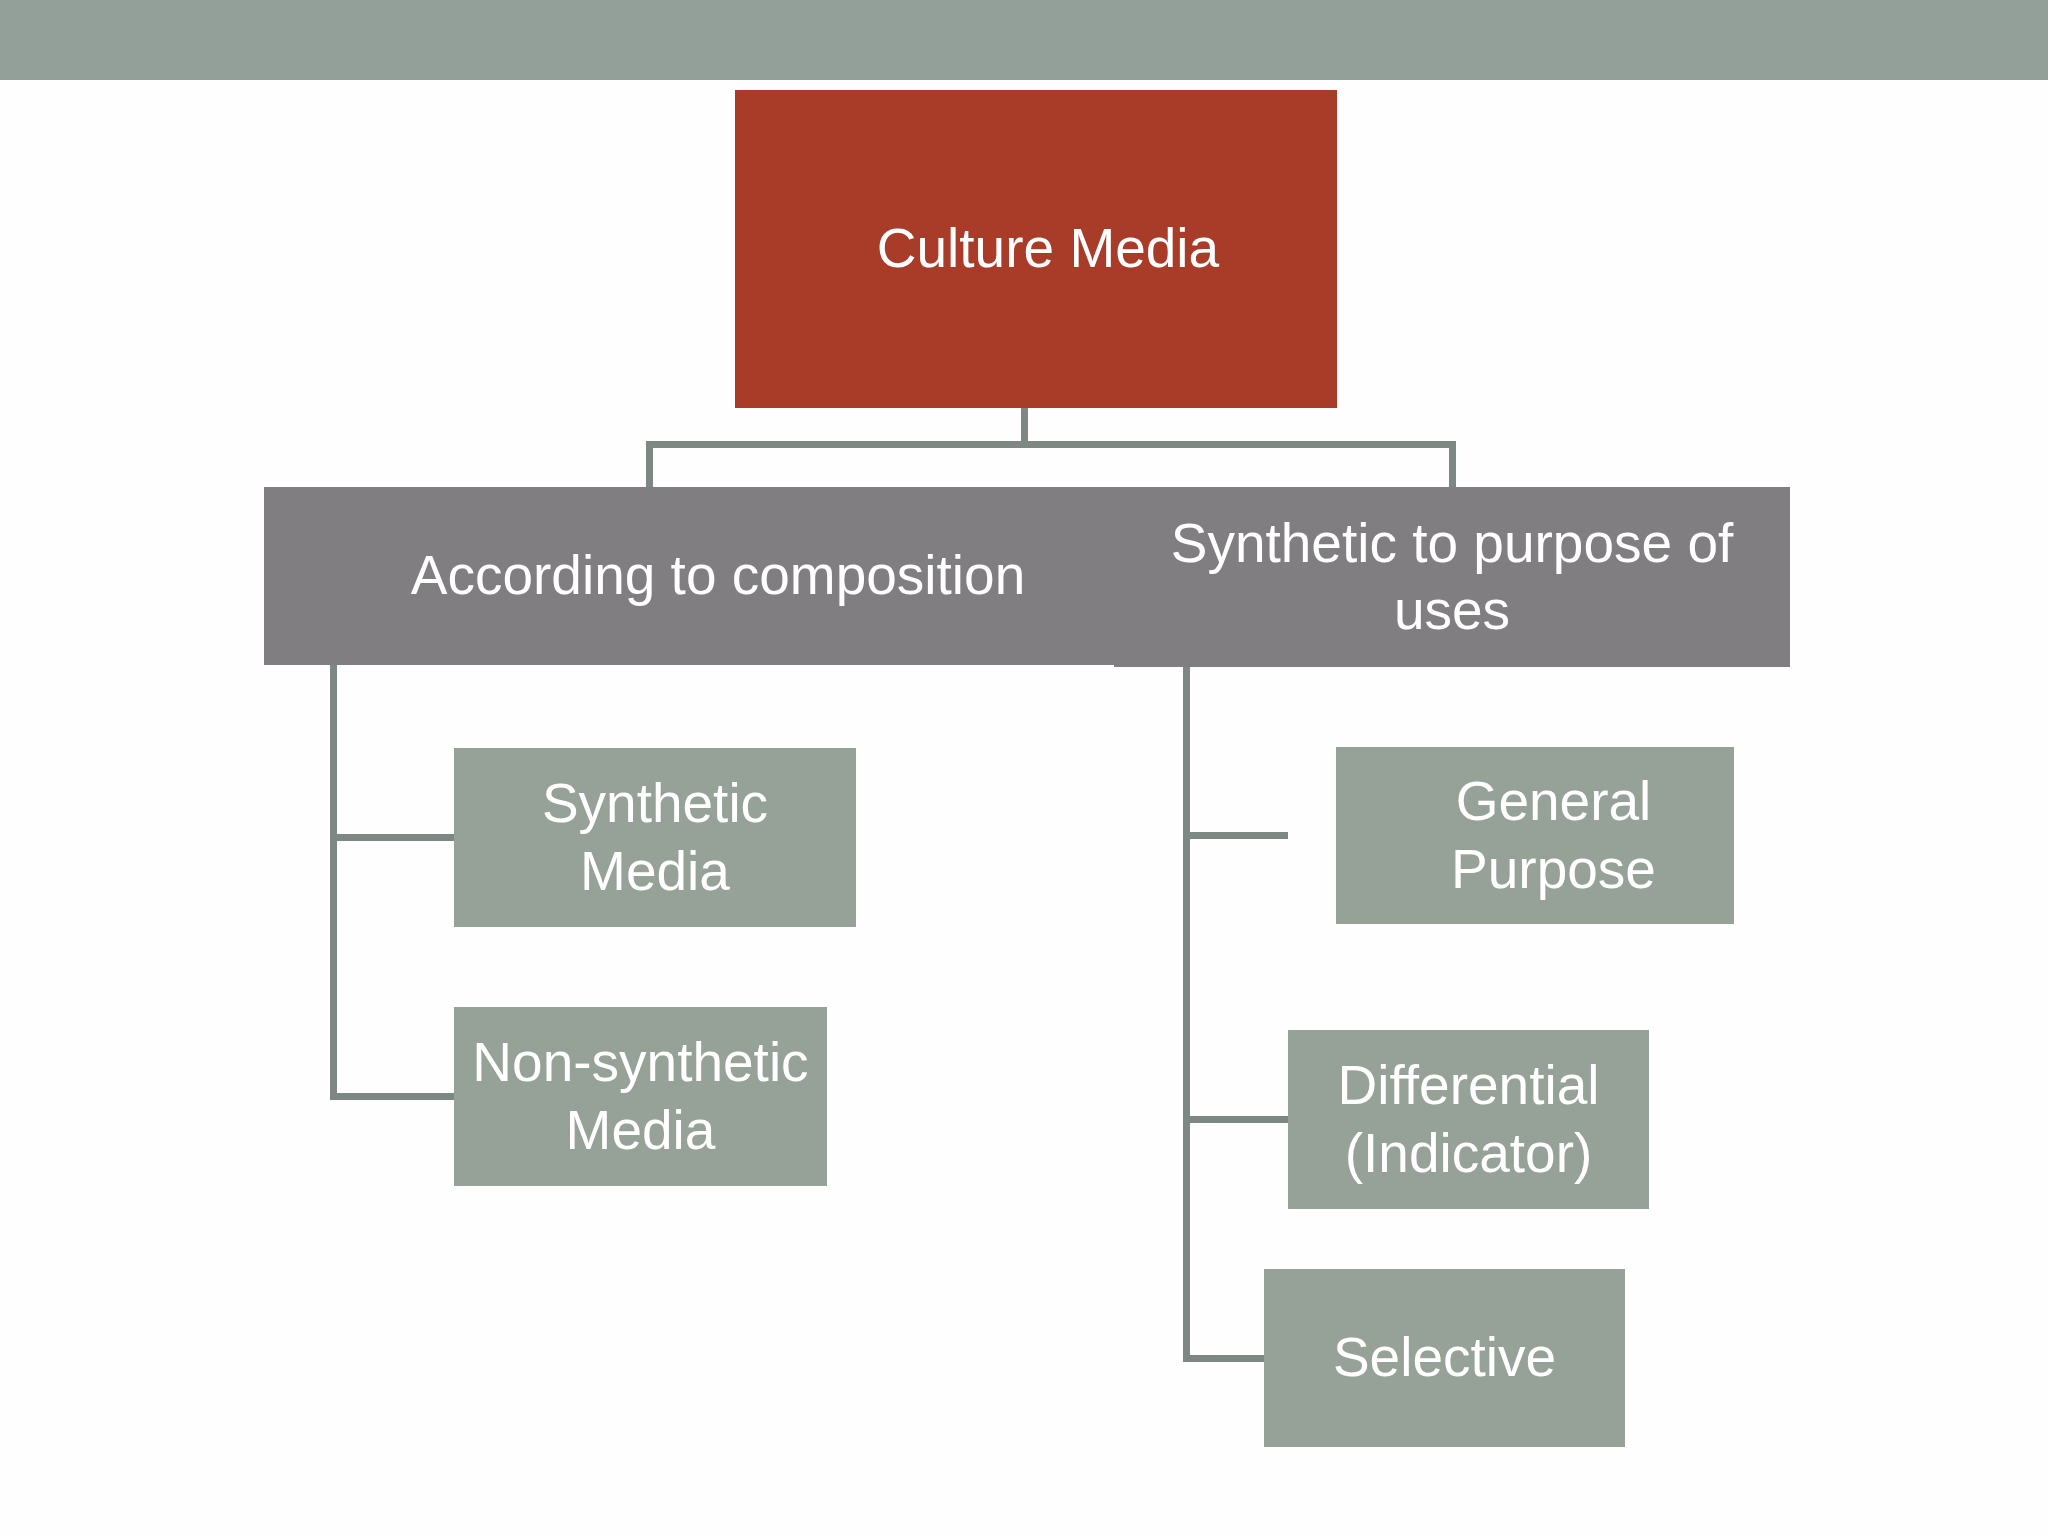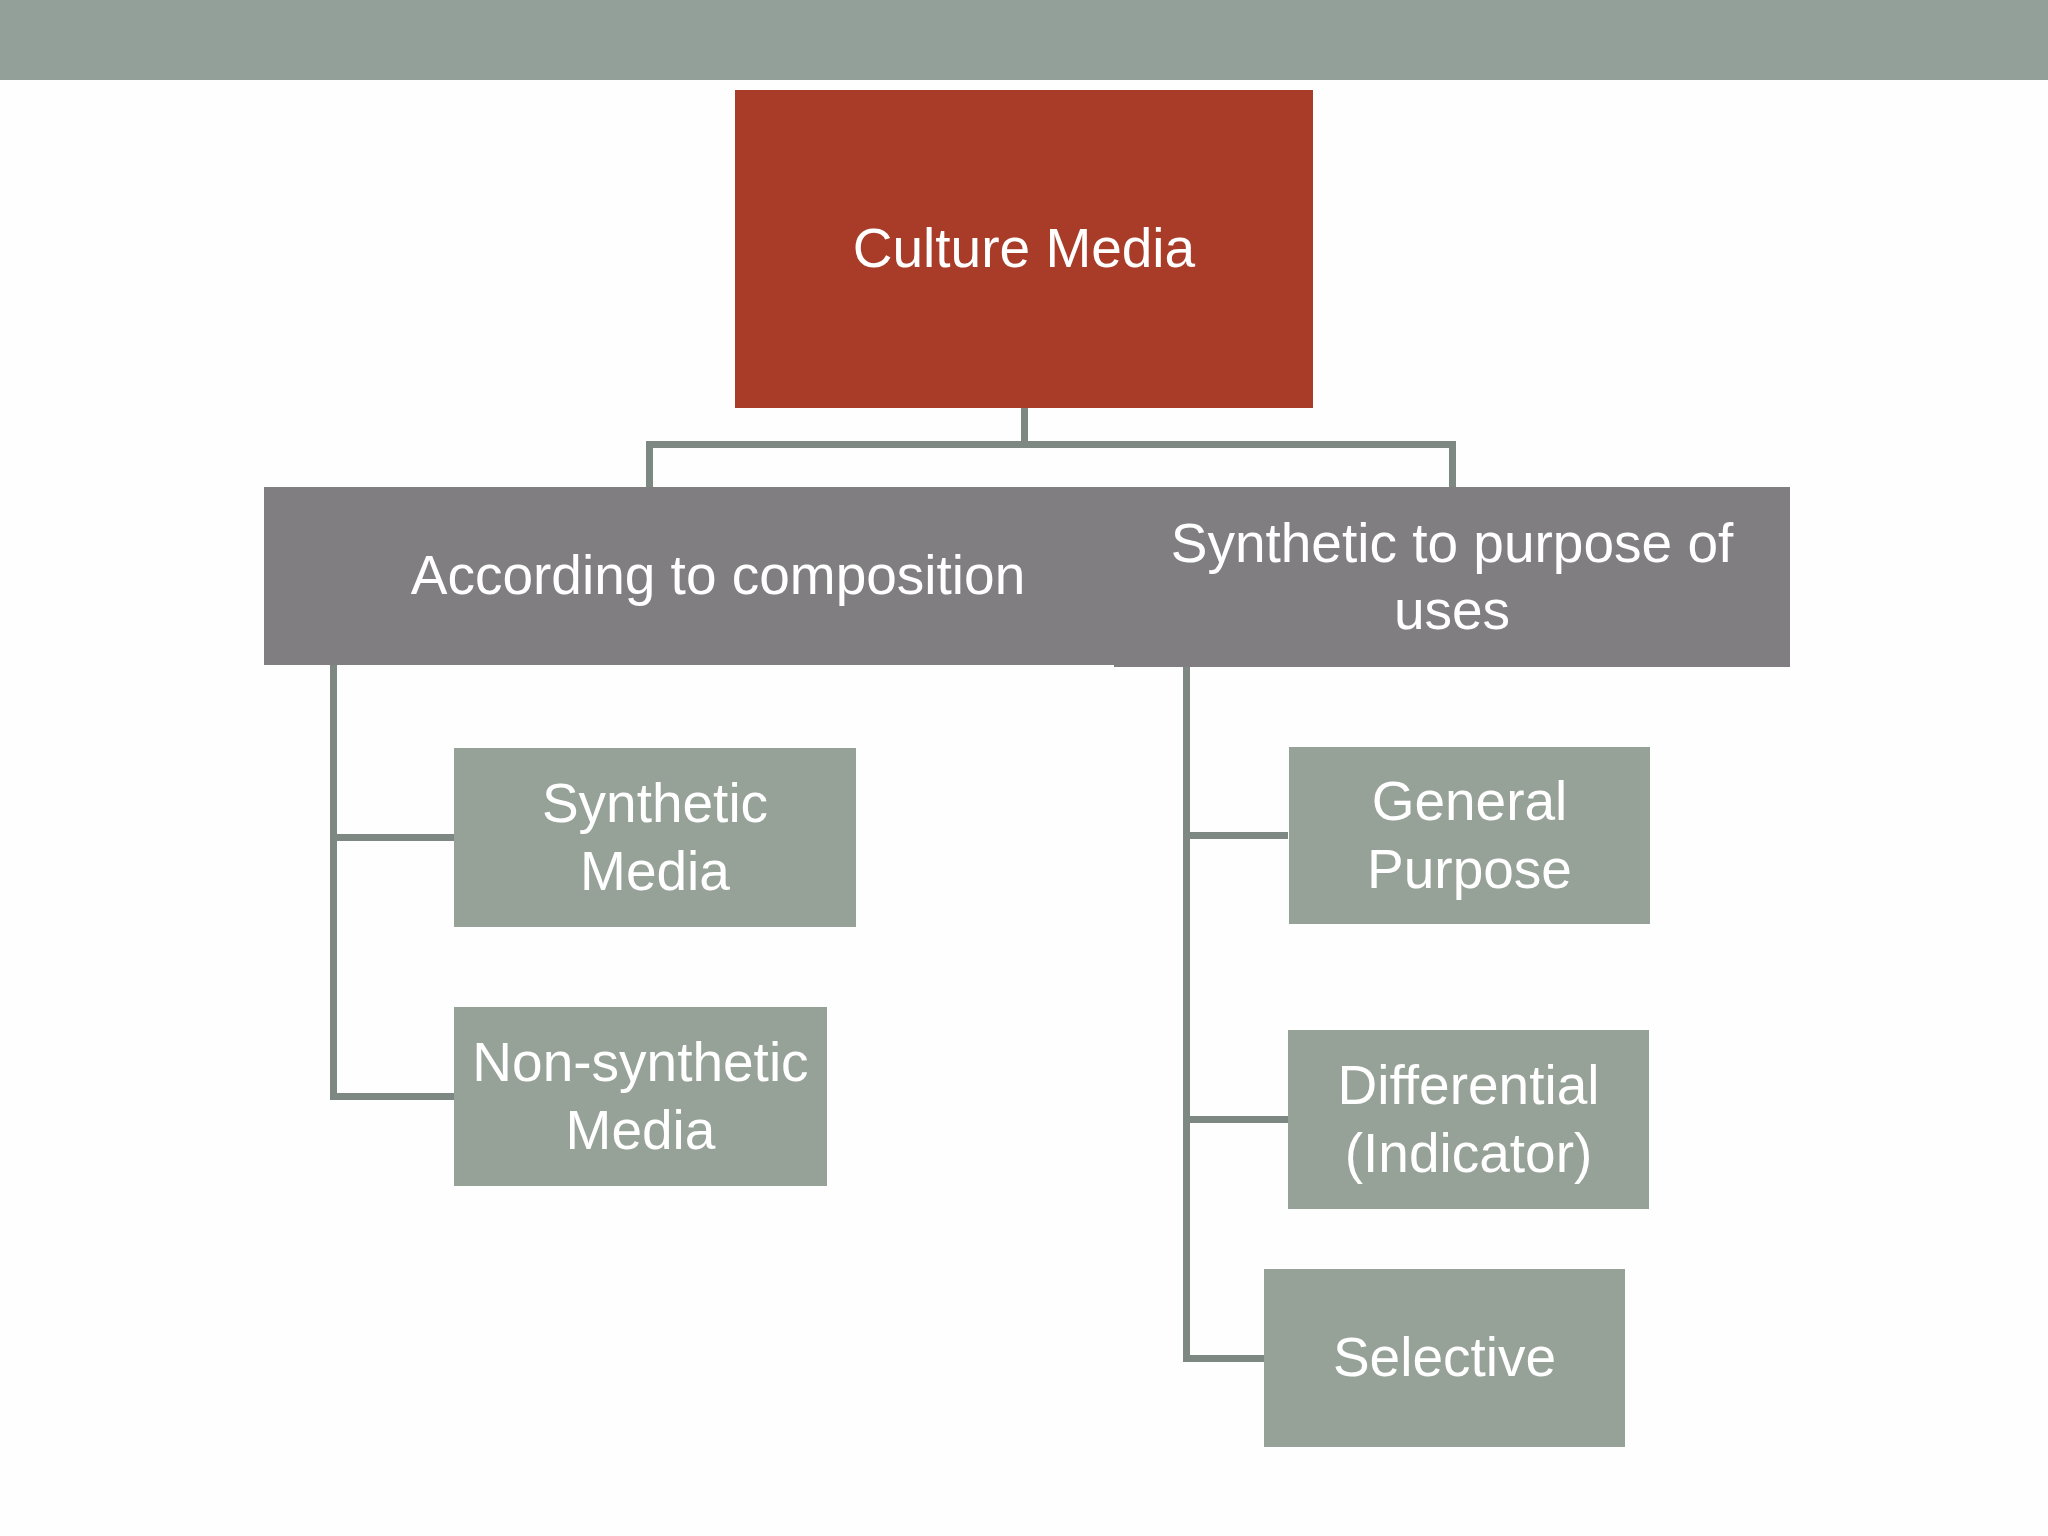--- a/index.html
+++ b/index.html
@@ -26,30 +26,30 @@
     display: flex;
     align-items: center;
     justify-content: center;
     text-align: center;
     color: var(--node-text, #ffffff);
     font-size: 55px;
     line-height: 1.22;
     white-space: pre-line;
     font-weight: 400;
   }
-  .node-root   { background: var(--accent, #a83c28); }
+  .node-root   { background: var(--accent, #a83c28); padding-left: 24px; }
   .node-branch { background: var(--branch, #817e82); }
   .node-leaf   { background: var(--leaf, #96a198); }
 
   .root        { left: 735px;  top: 90px;   width: 578px; height: 318px; }
   .branch-left { left: 264px;  top: 487px;  width: 908px; height: 178px; }
   .branch-right{ left: 1114px; top: 487px;  width: 676px; height: 180px; }
   .leaf-syn    { left: 454px;  top: 748px;  width: 402px; height: 179px; }
   .leaf-ns     { left: 454px;  top: 1007px; width: 373px; height: 179px; }
-  .leaf-gp     { left: 1289px; top: 747px;  width: 361px; height: 177px; }
+  .leaf-gp     { left: 1336px; top: 747px;  width: 361px; height: 177px; padding-left: 37px; }
   .leaf-diff   { left: 1288px; top: 1030px; width: 361px; height: 179px; }
   .leaf-sel    { left: 1229px; top: 1269px; width: 361px; height: 178px; margin-left: 35px; }
 
   .line {
     position: absolute;
     background: var(--connector, #7e8882);
   }
   
   .c-stem       { left: 1021px; top: 408px;  width: 7px;   height: 40px; }
   

